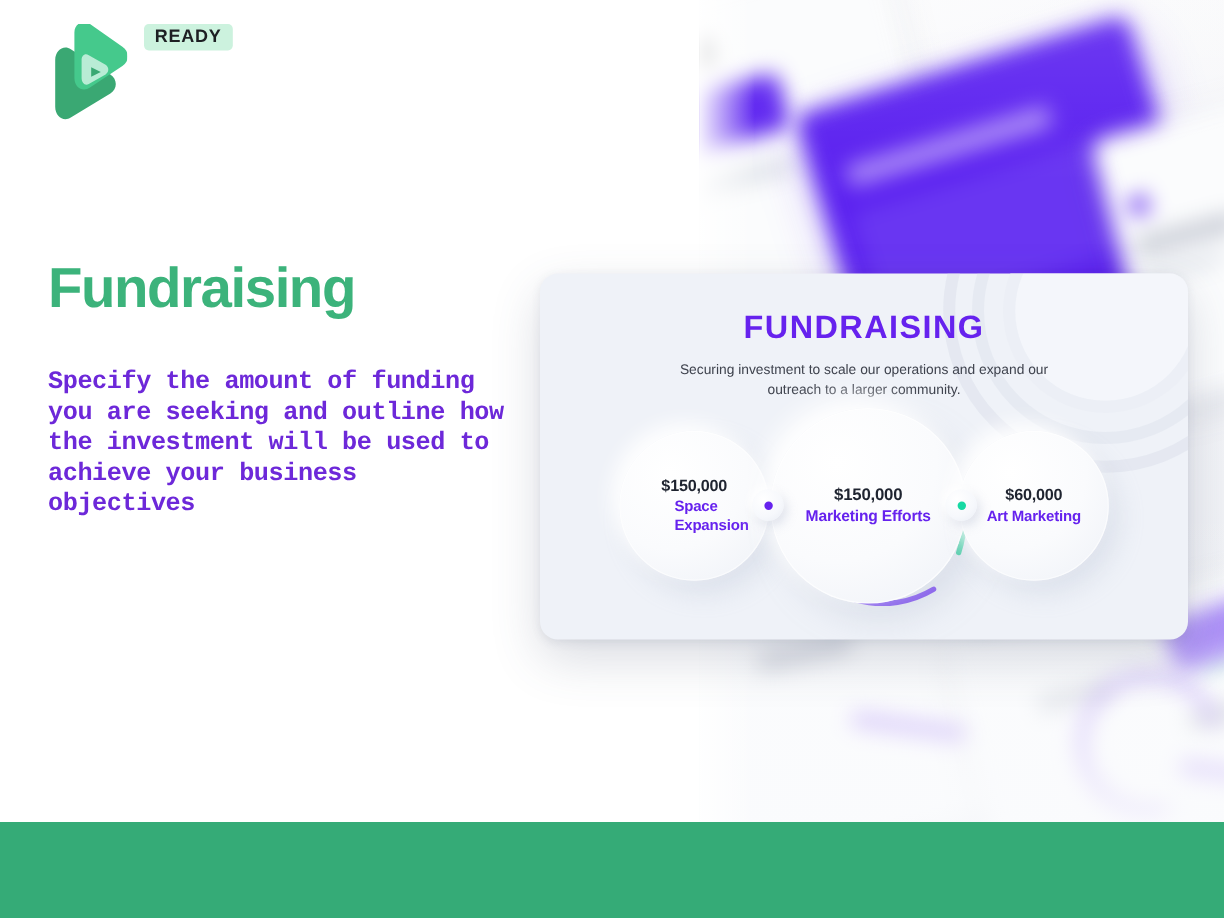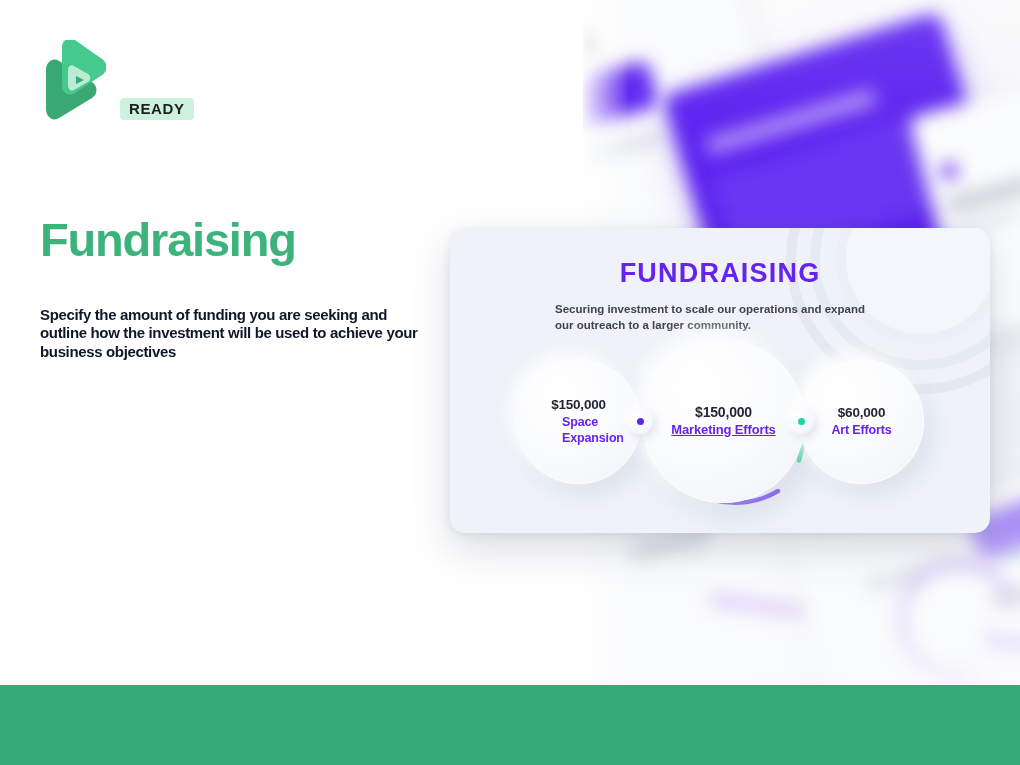--- a/index.html
+++ b/index.html
@@ -92,41 +92,41 @@
                rgba(255,255,255,0) 62%, rgba(250,251,253,.85) 100%);
     pointer-events:none;
   }
   .backdrop-fade-l {
     position:absolute; left:0; top:0; width:46px; height:100%;
     background:linear-gradient(to right, rgba(255,255,255,.92), rgba(255,255,255,0));
     pointer-events:none;
   }
 
   
-  .logo-block { position:absolute; left:40px; top:40px; display:flex; align-items:flex-end; gap:14px; }
+  .logo-block { position:absolute; left:40px; top:20px; display:flex; align-items:flex-start; gap:14px; }
   .logo-mark { width:66px; height:80px; position:relative; }
   .logo-text-col { display:flex; flex-direction:column; gap:4px; align-items:flex-start; }
   .ready-badge {
     background:#ccf2de; color:#1d1f23;
     font-size:15px; font-weight:700; letter-spacing:.6px;
     padding:3px 9px 4px; border-radius:4px; line-height:1;
   }
   .brand-name {
     font-size:28px; font-weight:800; color:#131417; letter-spacing:-.6px; line-height:1.05;
   }
 
   
   .headline {
     position:absolute; left:40px; top:216px;
     font-size:47px; font-weight:800; color:#3cb37b; letter-spacing:-1.2px; line-height:1;
   }
   .body-copy { position:absolute; left:40px; top:306px; width:385px; }
   .body-copy p {
-    font-size:15px; font-weight:700; color:#0f172a;
-    line-height:1.22; letter-spacing:-.35px;
+    font-size:21px; font-weight:700; color:#6d28d9;
+    line-height:1.22; letter-spacing:-.35px;font-family:Liberation Mono, monospace;
   }
   .body-copy p + p { margin-top:29px; }
 
   
   .slide-card {
     position:absolute; left:450px; top:228px; width:540px; height:305px;
     background:#eff2f8; border-radius:15px; overflow:hidden;
     box-shadow:0 16px 42px rgba(70,80,110,.20), 0 2px 8px rgba(70,80,110,.10);
   }
   .card-rings { position:absolute; right:-66px; top:-104px; width:270px; height:270px; }
@@ -137,21 +137,21 @@
   .cr1 { inset:0; }
   .cr2 { inset:24px; border-color:rgba(214,219,232,.34); }
   .cr3 { inset:50px; border-color:rgba(214,219,232,.26); background:#f4f6fb; }
 
   .card-title {
     position:absolute; left:0; right:0; top:30px; text-align:center;
     font-size:27px; font-weight:800; color:#6622ee; letter-spacing:1.2px;
   }
   .card-sub {
     position:absolute; left:50%; transform:translateX(-50%); top:74px; width:330px;
-    font-size:11.5px; font-weight:700; color:#3f434e; line-height:1.35;
+    text-align:center; font-size:11.5px; font-weight:400; color:#3f434e; line-height:1.35;
   }
 
   
   .circle-row { position:absolute; left:0; top:112px; width:100%; height:150px; }
 
   .bubble {
     position:absolute; border-radius:50%;
     background:radial-gradient(circle at 34% 28%, #ffffff 0%, #fafbfd 52%, #eef1f7 100%);
     box-shadow:
       -7px -7px 16px rgba(255,255,255,.95),
@@ -286,26 +286,26 @@
         </svg>
       </div>
 
       <div class="bubble side" id="bubble-left">
         <span class="amount">$150,000</span>
         <span class="label" style="color: rgb(102, 34, 238); margin-left: 46px;">Space Expansion</span>
       </div>
 
       <div class="bubble center" id="bubble-center">
         <span class="amount big">$150,000</span>
-        <span class="label big" style="color: rgb(102, 34, 238); text-decoration: underline;">Marketing Efforts</span>
+        <span class="label big" style="color: rgb(102, 34, 238);">Marketing Efforts</span>
       </div>
 
       <div class="bubble side" id="bubble-right">
         <span class="amount">$60,000</span>
-        <span class="label" style="color: rgb(102, 34, 238);">Art Efforts</span>
+        <span class="label" style="color: rgb(102, 34, 238);">Art Marketing</span>
       </div>
 
       <div class="socket" id="socket-left">
         <span class="dot" id="dot-left" style="background: rgb(102, 34, 238);"></span>
       </div>
       <div class="socket" id="socket-right">
         <span class="dot" id="dot-right" style="background: rgb(22, 217, 163);"></span>
       </div>
 
     </div>

